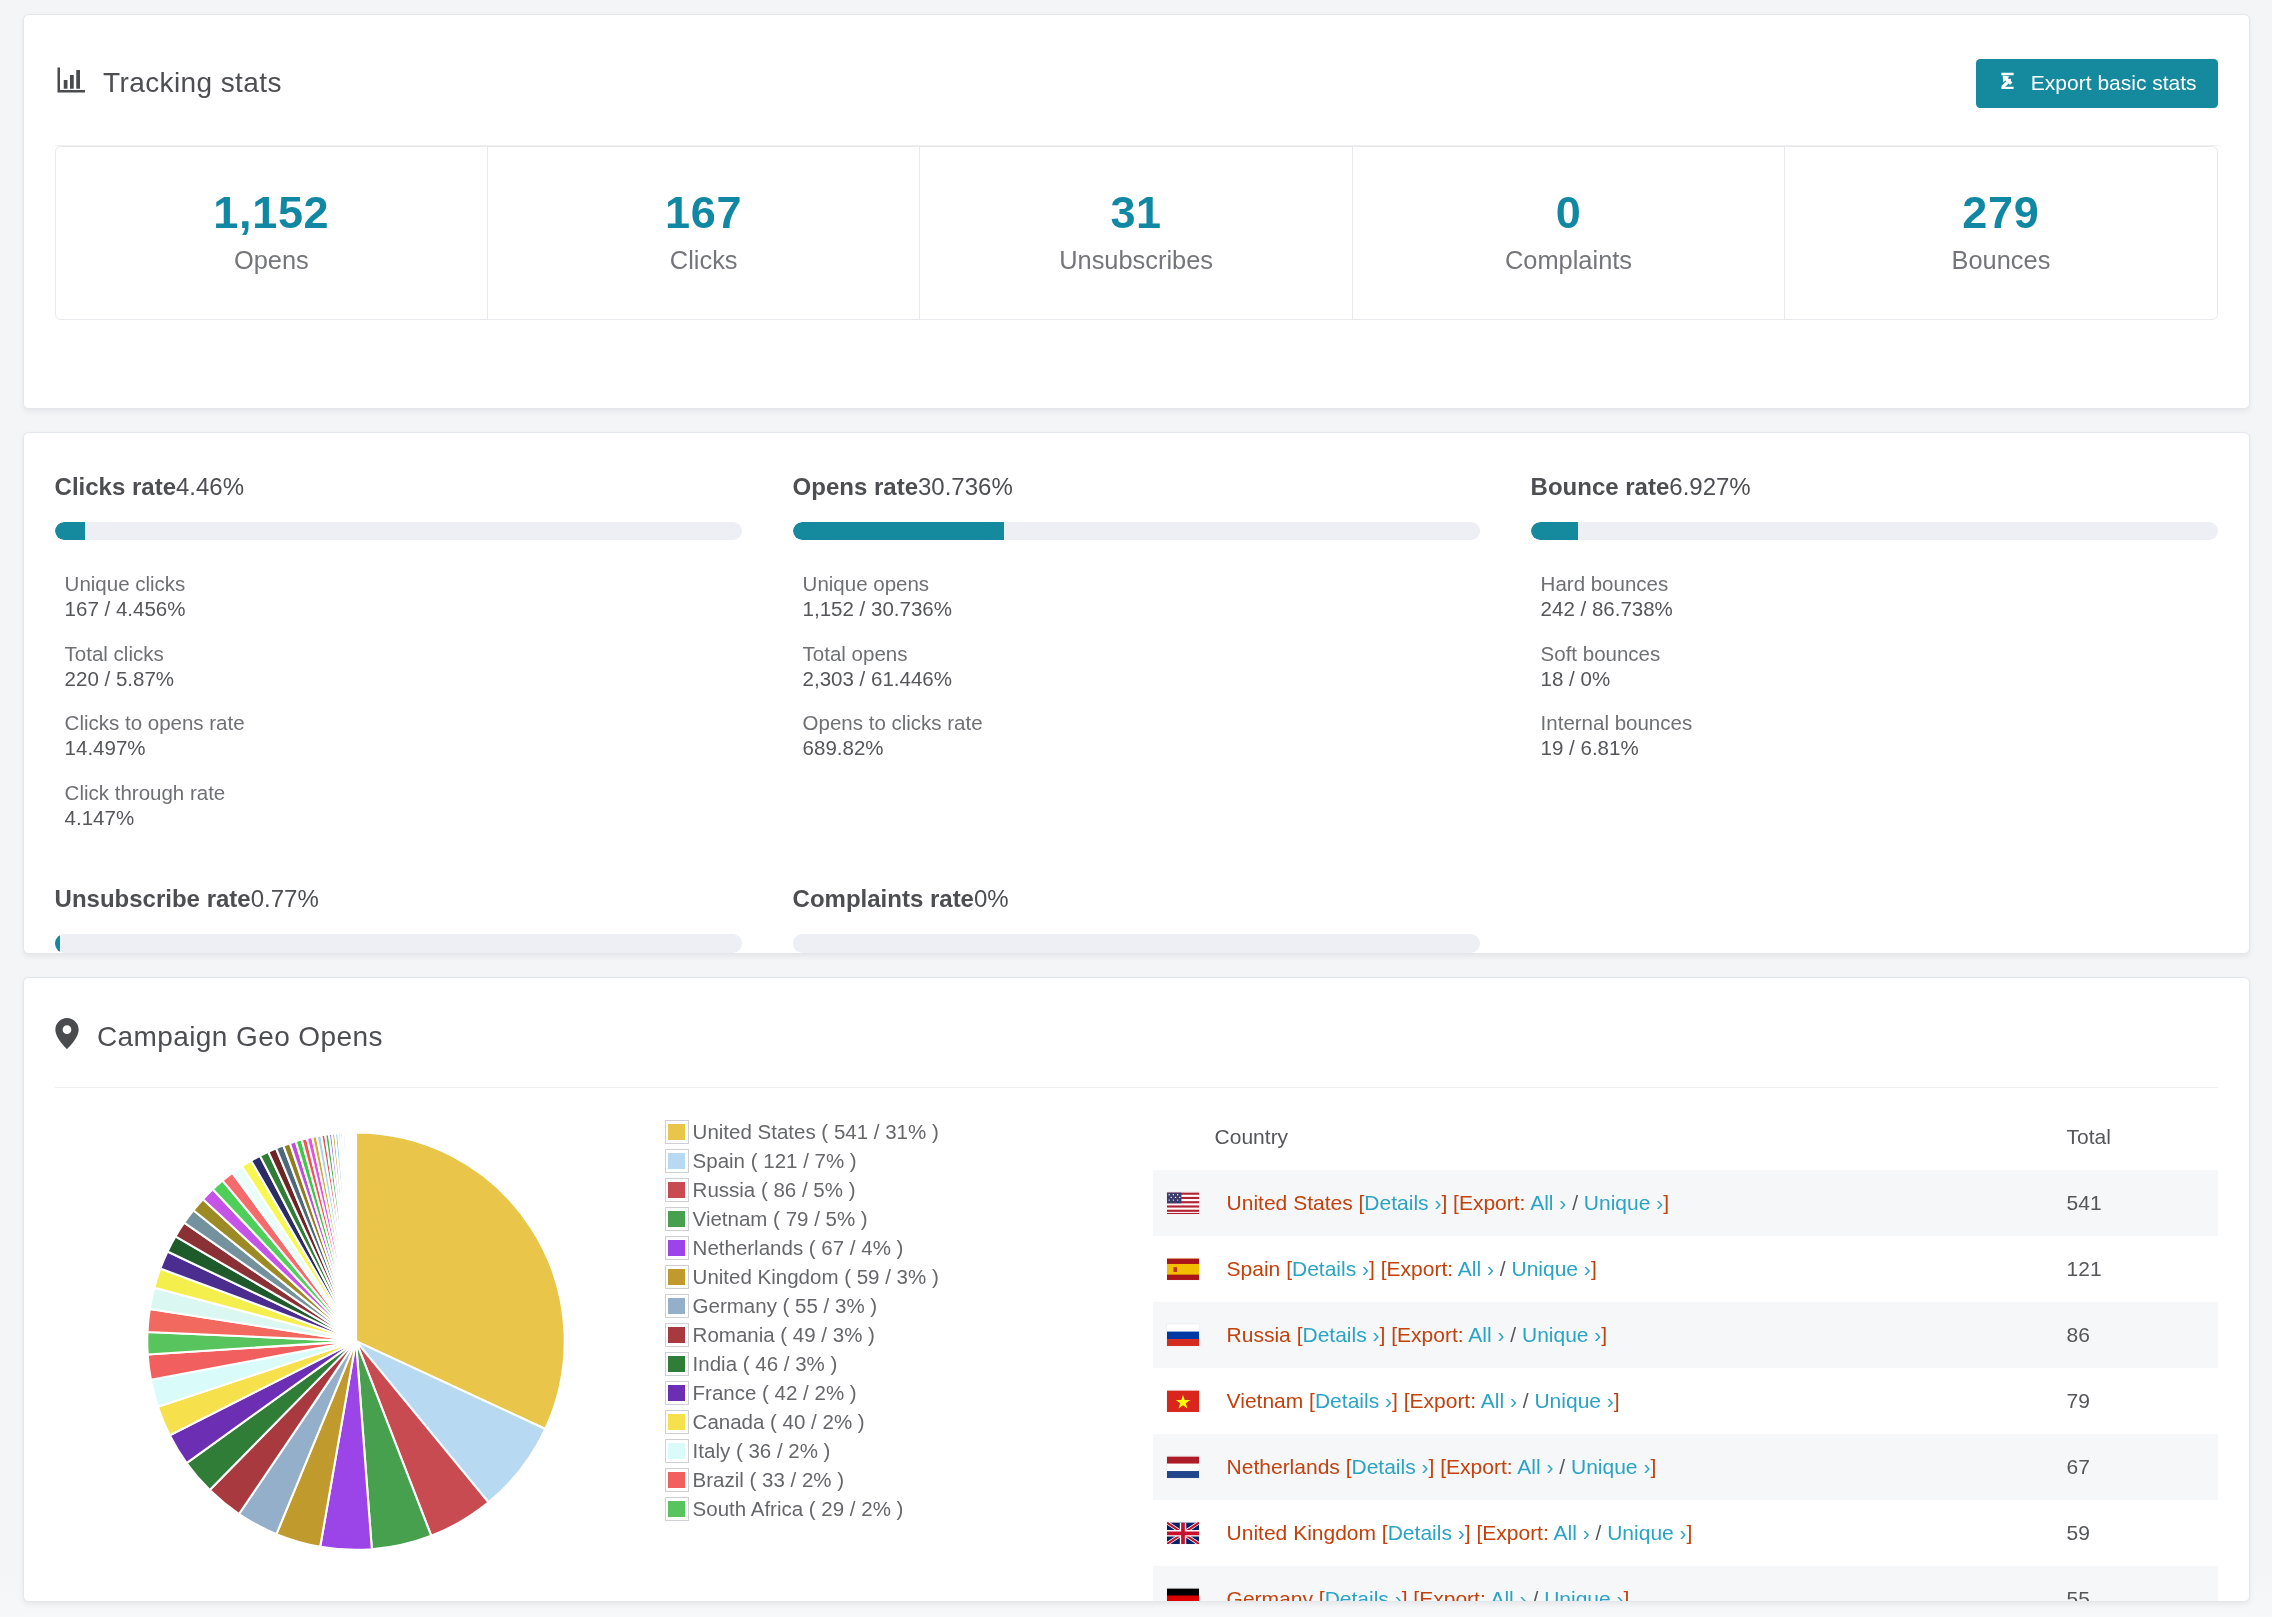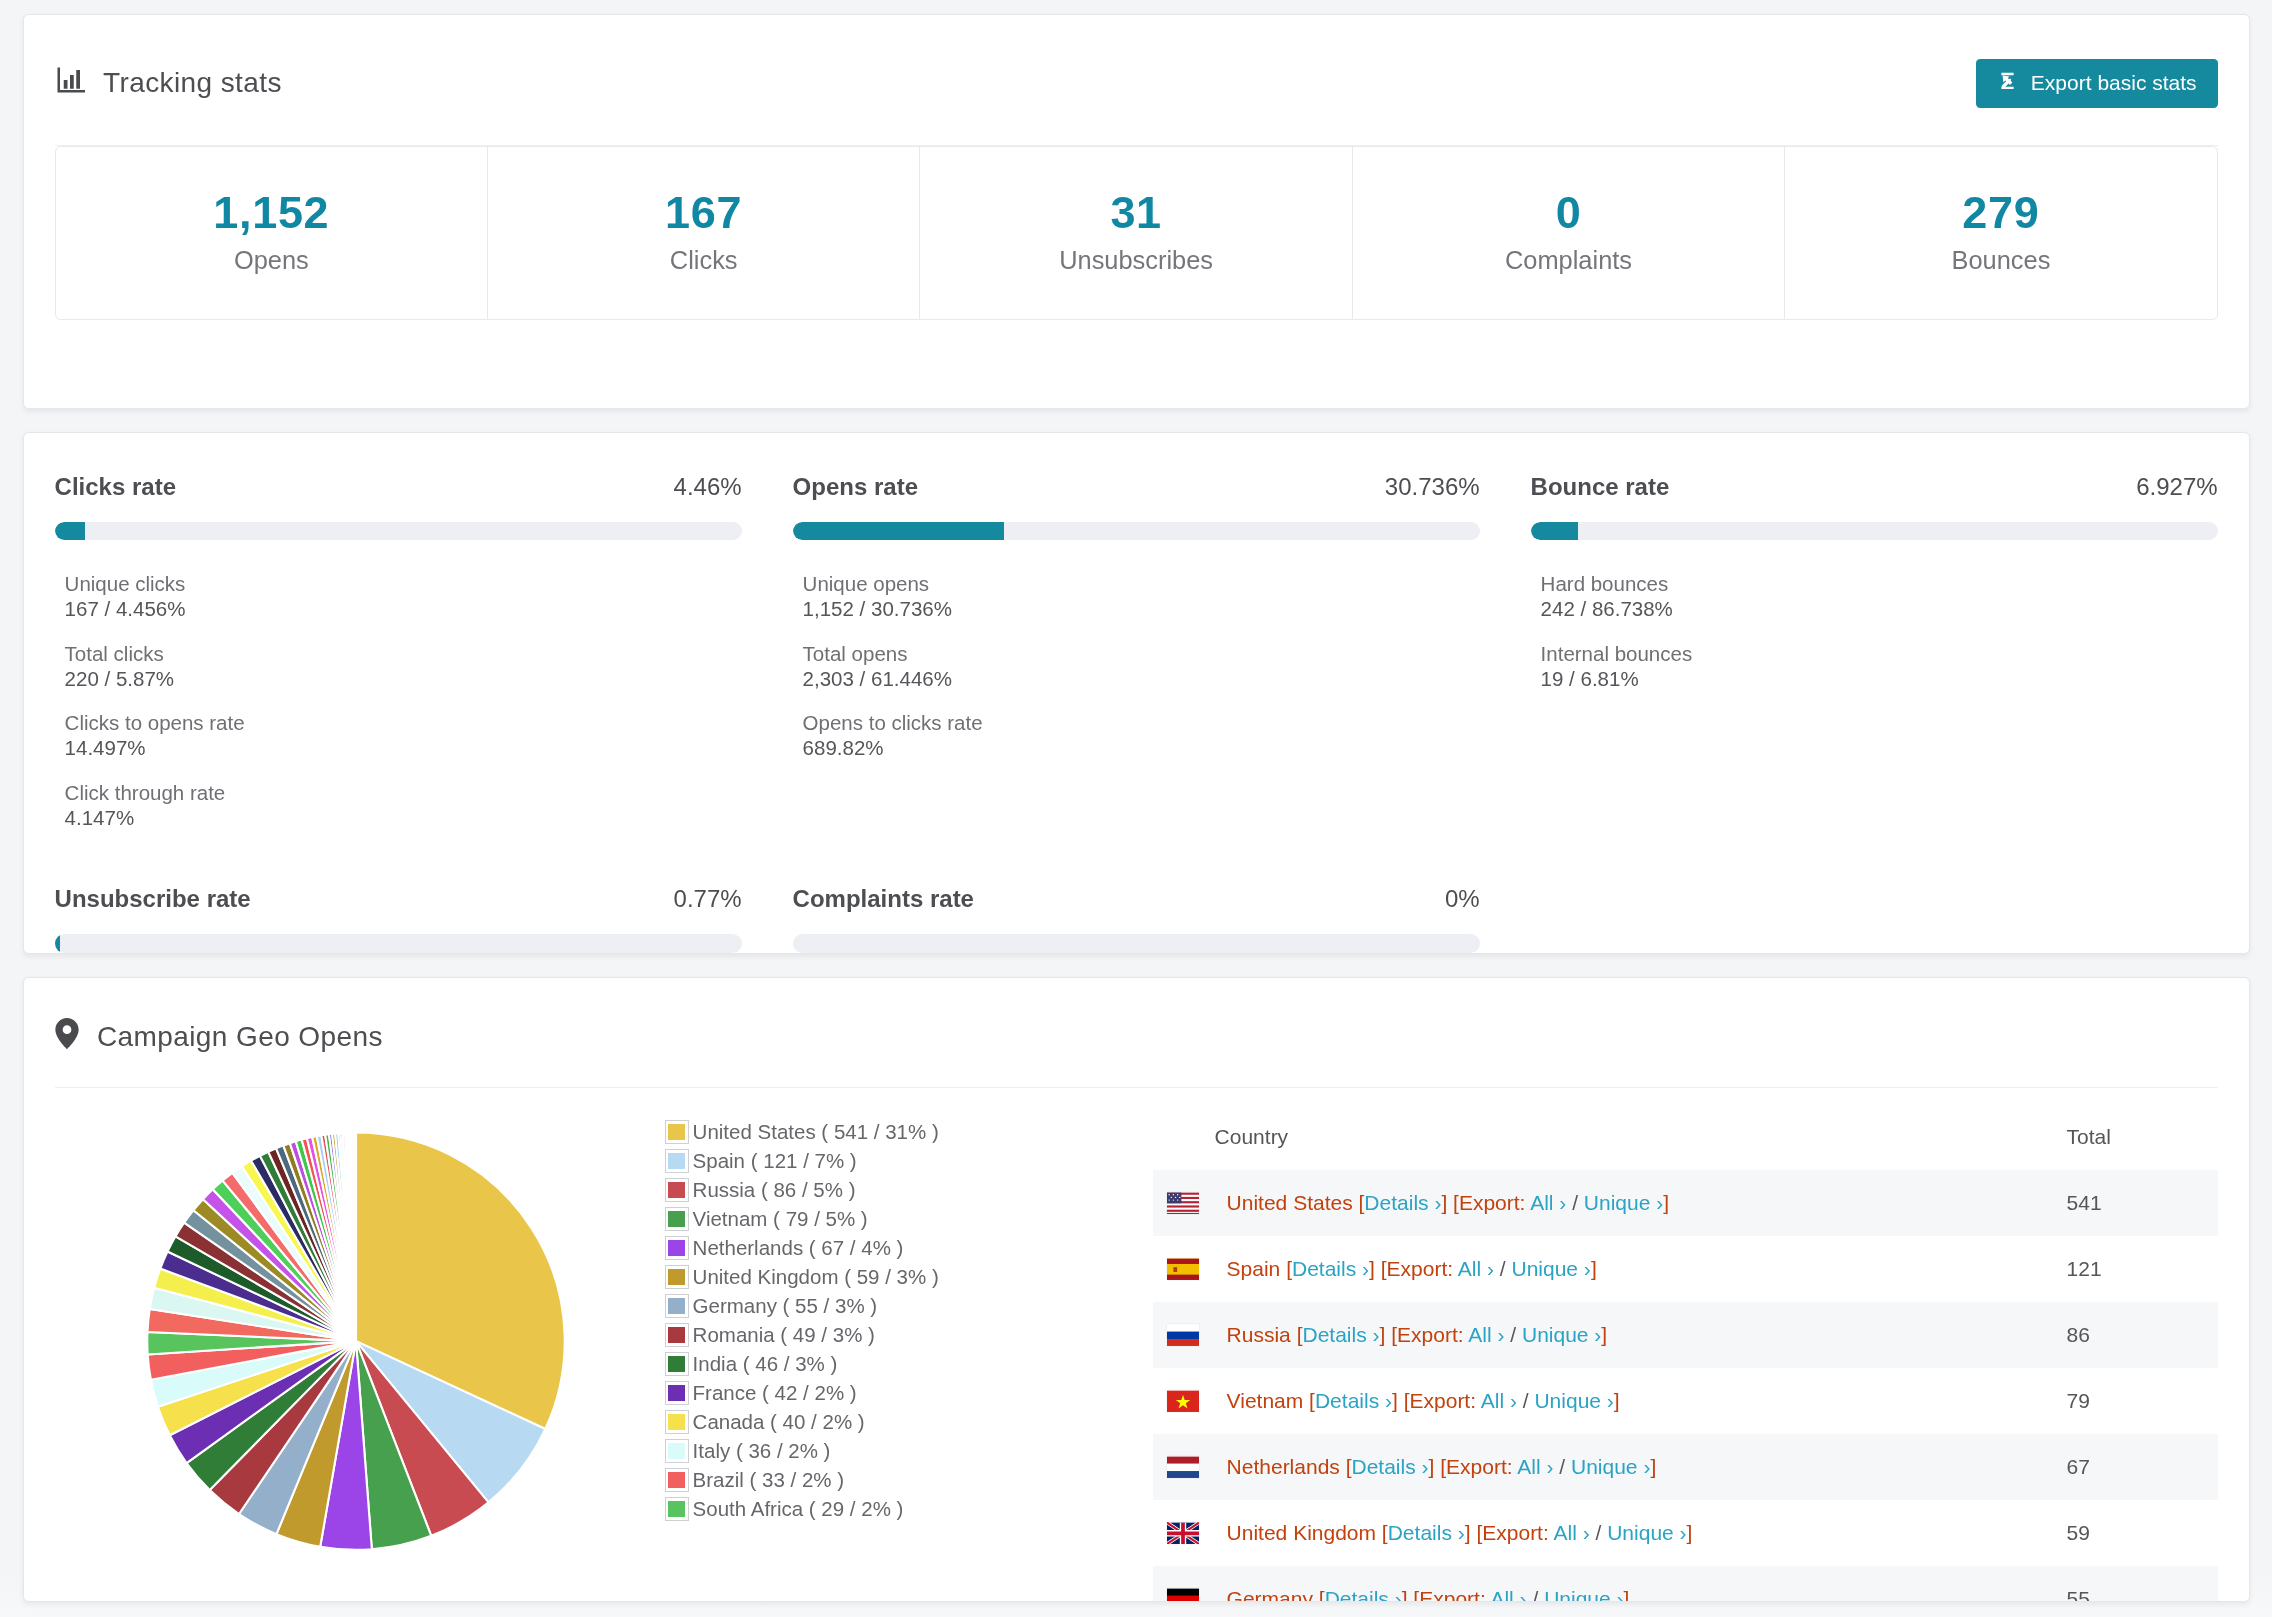--- a/index.html
+++ b/index.html
@@ -32,21 +32,21 @@
     display: flex; 
     border: 0.7px solid #e7e9ec; border-radius: 5.6px; overflow: hidden;
   }
   .summary-cell { flex: 1; text-align: center; padding: 40px 0 44px; border-right: 0.7px solid #e7e9ec; }
   .summary-cell:last-child { border-right: none; }
   .summary-value { font-size: 45px; font-weight: bold; color: #1088a4; letter-spacing: 0.7px; }
   .summary-label { font-size: 25.4px; color: #75767b; margin-top: 7px; }
   
   #card-rates { top: 432px; height: 522px; padding-top: 40px; }
   .rates-grid { display: grid; grid-template-columns: 1fr 1fr 1fr; column-gap: 51px; row-gap: 35px; }
-  .rate-title-row { display: flex; justify-content: space-between; align-items: baseline; }
+  .rate-title-row { display: flex; align-items: baseline; }
   .rate-title { font-size: 24px; font-weight: bold; color: #4d4e52; }
   .rate-value { font-size: 24px; font-weight: normal; color: #4d4e52; }
   .rate-bar { margin: 21px 0 32px; height: 18.4px; border-radius: 10px; background: #edeff4; overflow: hidden; }
   .rate-fill { height: 100%; background: #15899e; border-radius: 10px 0 0 10px; }
   .stat-row { display: flex; align-items: baseline; margin-bottom: 20.5px; font-size: 20.5px; flex-direction: column; }
   .stat-label { color: #6f7074; white-space: nowrap; }
   .stat-leader { flex: 1; border-bottom: 1.4px dotted #c6c7cb; margin: 0 10px; transform: translateY(-5px); }
   .stat-value { color: #55565a; white-space: nowrap; text-align: center; }
   
   #card-geo { top: 977px; height: 625px; overflow: hidden; }
@@ -179,20 +179,25 @@
           <span class="rate-title">Bounce rate</span>
           <span class="rate-value">6.927%</span>
         </div>
         <div class="rate-bar">
           <div class="rate-fill" style="width:6.927%"></div>
         </div>
         <div class="stat-row">
           <span class="stat-label">Hard bounces</span>
           <span class="stat-leader"></span>
           <span class="stat-value">242 / 86.738%</span>
+        </div>
+        <div class="stat-row">
+          <span class="stat-label">Soft bounces</span>
+          <span class="stat-leader"></span>
+          <span class="stat-value">18 / 0%</span>
         </div>
         <div class="stat-row">
           <span class="stat-label">Internal bounces</span>
           <span class="stat-leader"></span>
           <span class="stat-value">19 / 6.81%</span>
         </div>
       </div>
       <div class="rate-panel" style="grid-area: 2 / 1;">
         <div class="rate-title-row">
           <span class="rate-title">Unsubscribe rate</span>

